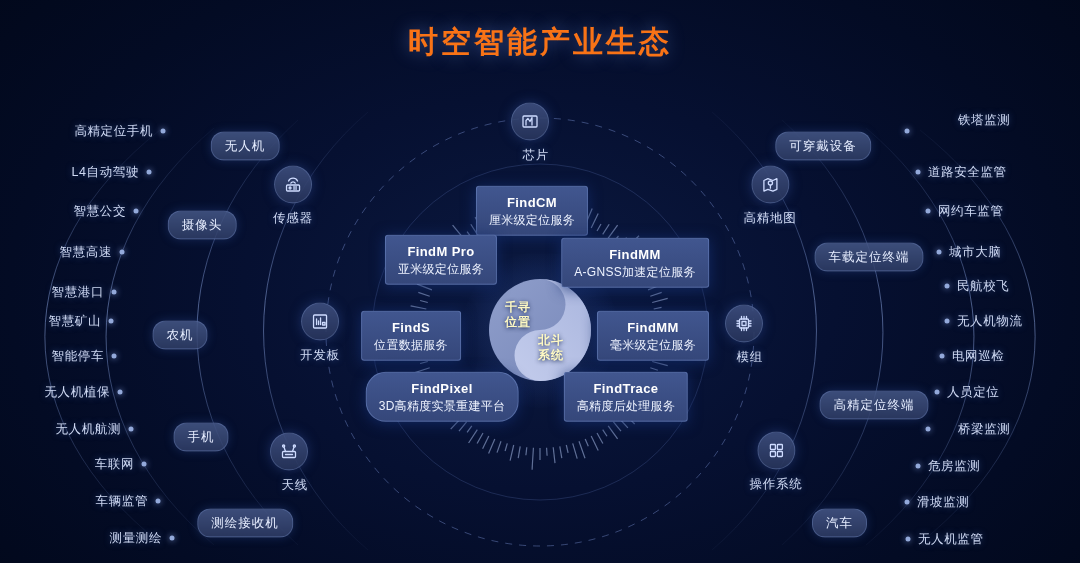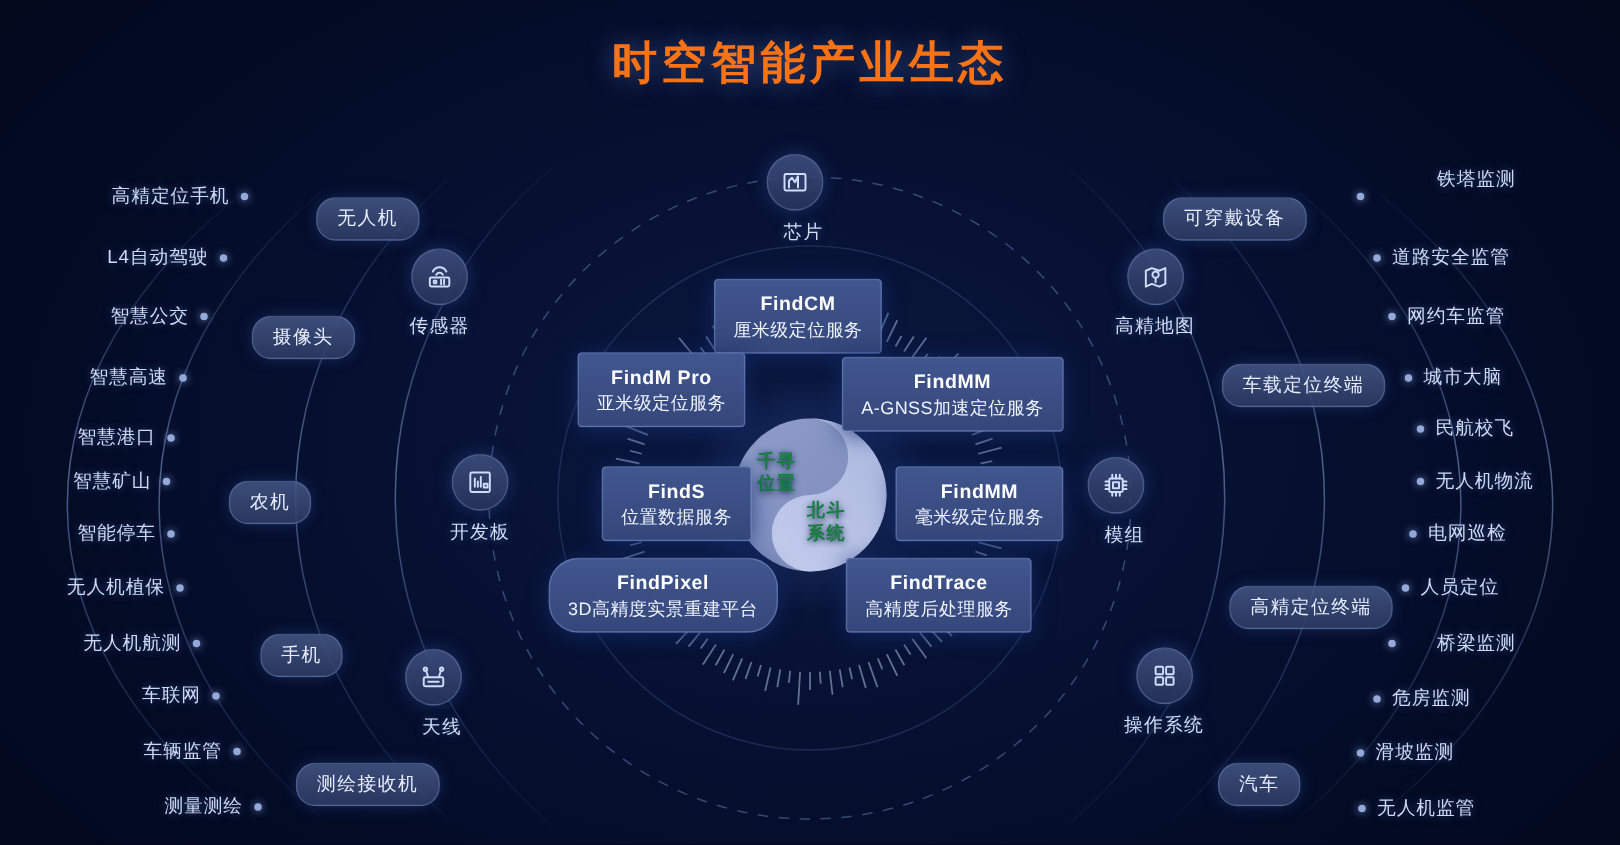--- a/index.html
+++ b/index.html
@@ -76,21 +76,21 @@
 
   
   .core { position:absolute; left:540px; top:330px; transform:translate(-50%,-50%);
           width:104px; height:104px; }
   .core .glow {
     position:absolute; inset:-26px; border-radius:50%;
     background:radial-gradient(circle, rgba(120,160,255,.22) 0%, rgba(60,100,200,.10) 55%, rgba(0,0,0,0) 72%);
   }
   .core svg { position:absolute; inset:0; width:104px; height:104px; }
   .core .ctext {
-    position:absolute; font-size:12px; font-weight:700; color:#15803d;
+    position:absolute; font-size:12px; font-weight:700; color:#fef9c3;
     line-height:1.25; letter-spacing:1px;
     text-shadow:0 1px 4px rgba(10,25,70,.9);
   }
   .core .ct-top { left:17px; top:22px; }
   .core .ct-bot { left:50px; top:55px; }
 </style>
 </head>
 <body>
 
 <div class="title">时空智能产业生态</div>
@@ -267,21 +267,21 @@
       <div class="pdesc">厘米级定位服务</div>
     </div>
     <div class="pbox" style="left: 441px; top: 260px;">
       <div class="pname">FindM Pro</div>
       <div class="pdesc">亚米级定位服务</div>
     </div>
     <div class="pbox" style="left: 635px; top: 263px;">
       <div class="pname">FindMM</div>
       <div class="pdesc">A-GNSS加速定位服务</div>
     </div>
-    <div class="pbox" style="left: 411px; top: 336px; margin-left: 40px;">
+    <div class="pbox" style="left: 411px; top: 336px;">
       <div class="pname">FindS</div>
       <div class="pdesc">位置数据服务</div>
     </div>
     <div class="pbox" style="left: 653px; top: 336px;">
       <div class="pname">FindMM</div>
       <div class="pdesc">毫米级定位服务</div>
     </div>
     <div class="pbox" style="left: 442px; top: 397px; border-radius: 20px;">
       <div class="pname">FindPixel</div>
       <div class="pdesc">3D高精度实景重建平台</div>

